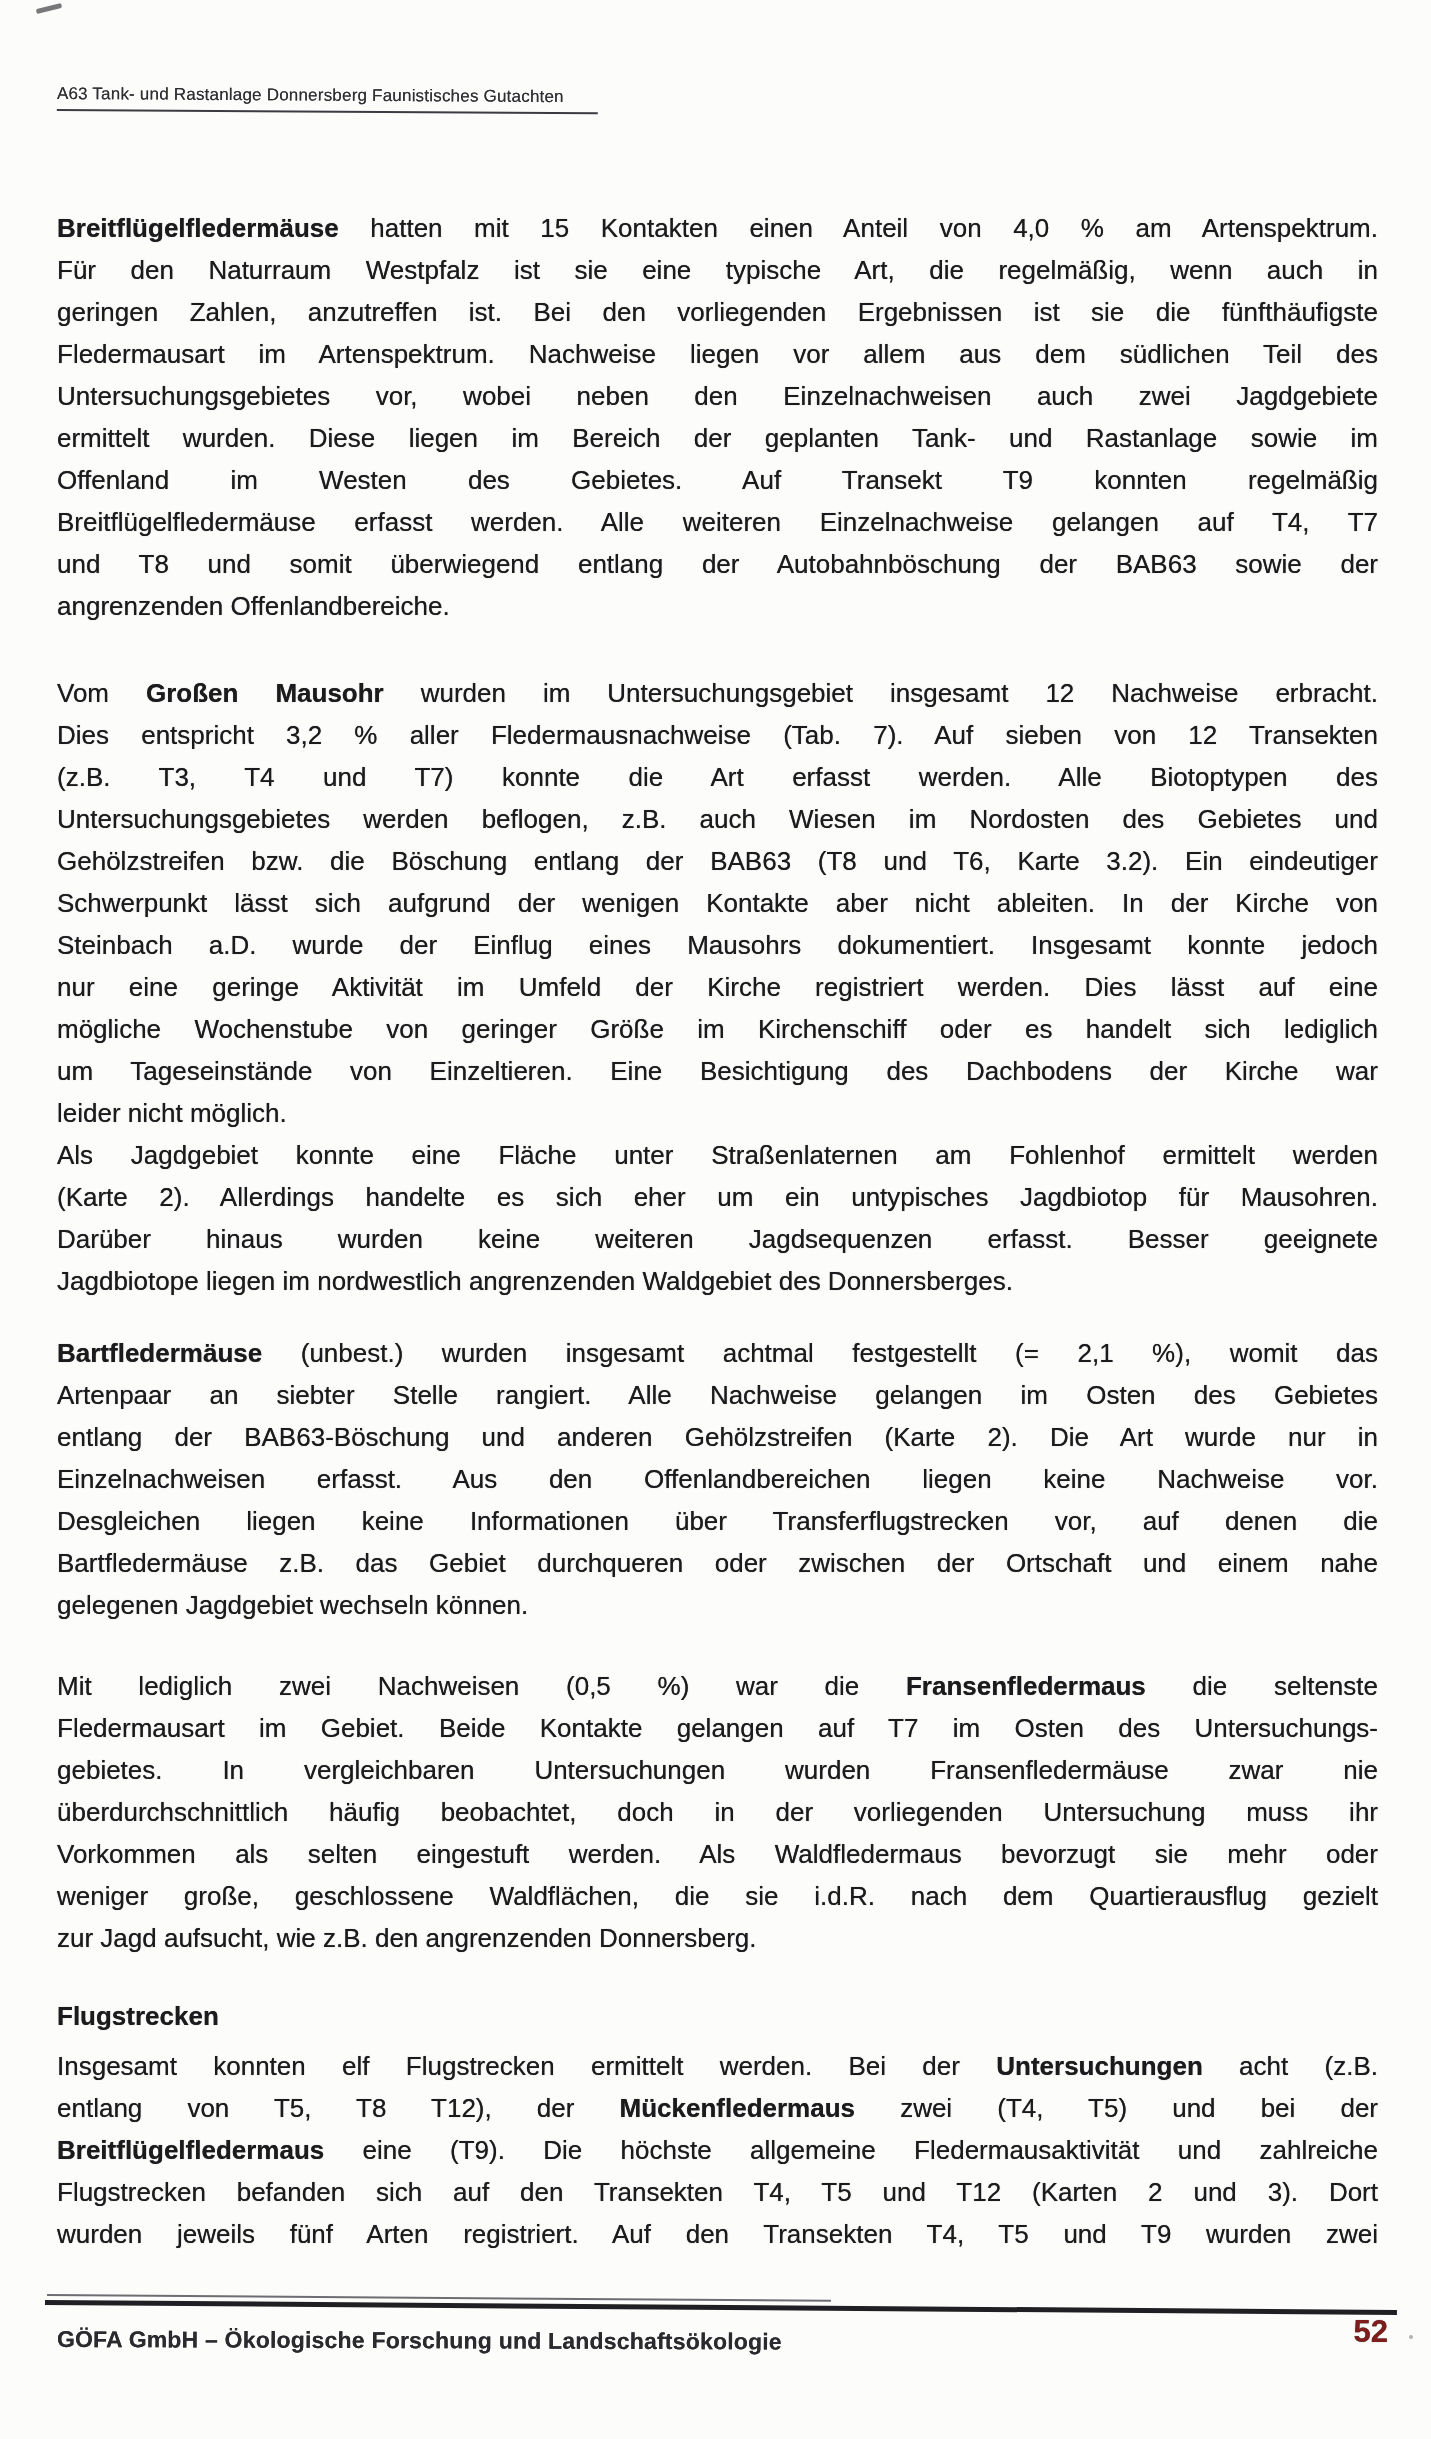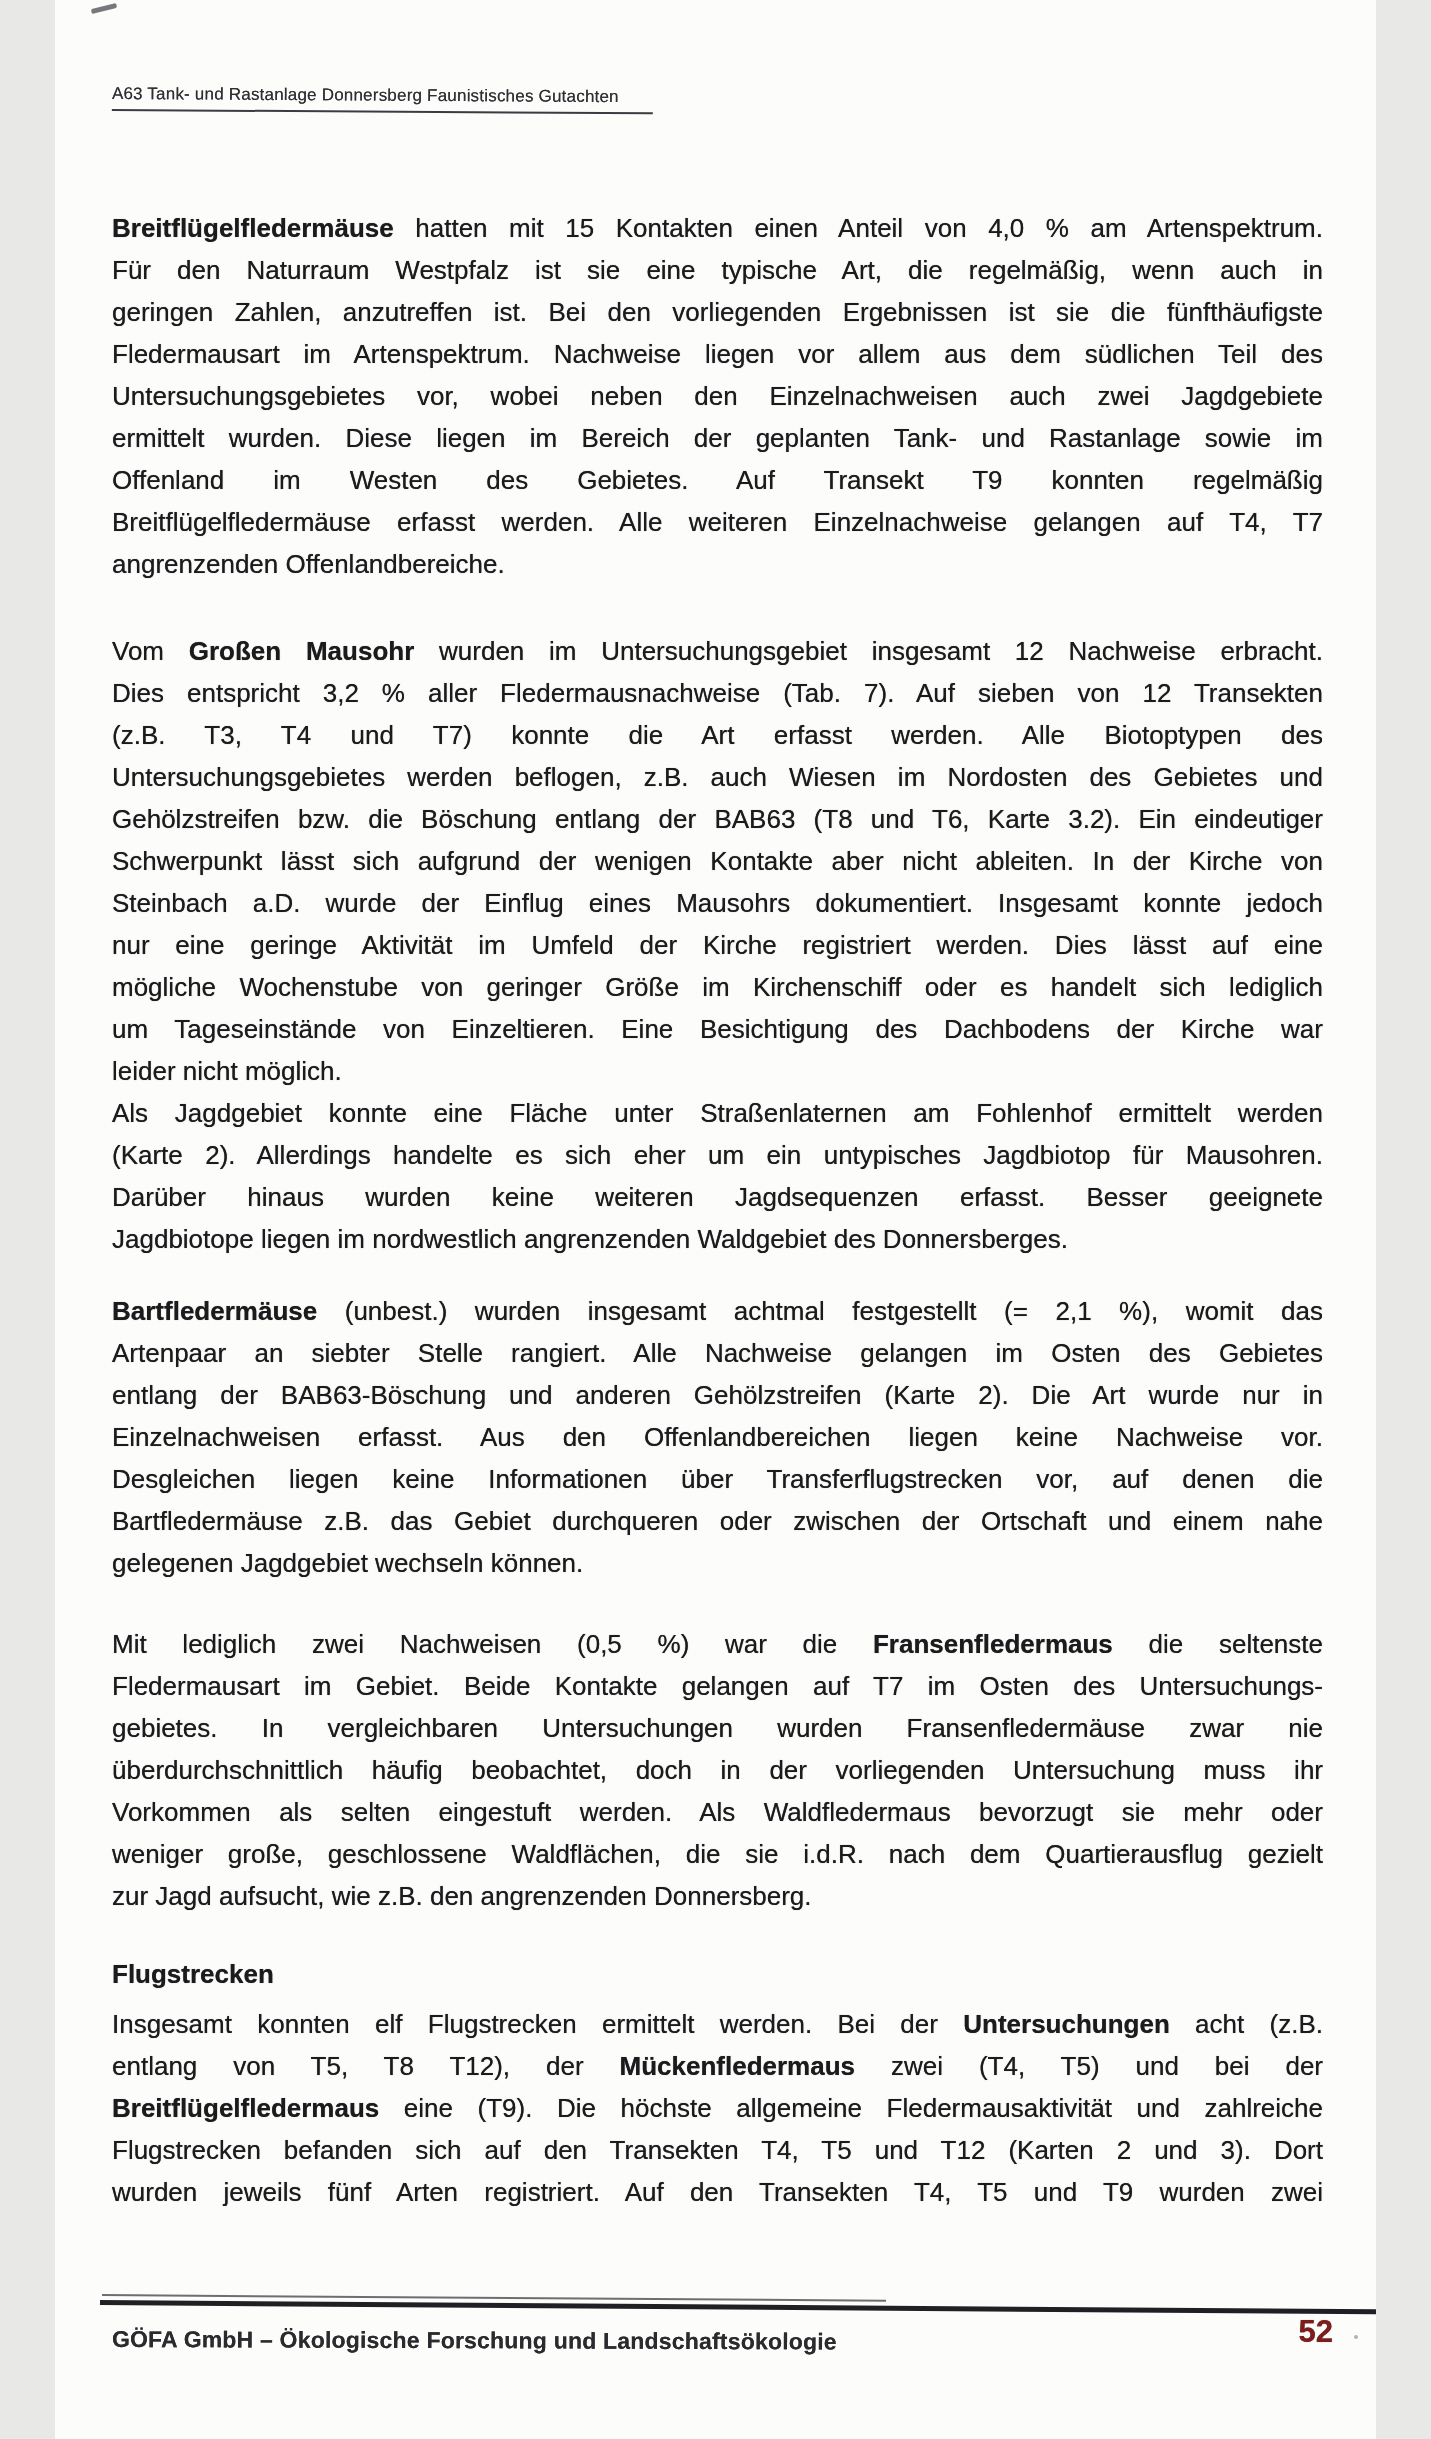--- a/index.html
+++ b/index.html
@@ -1,18 +1,18 @@
 <!DOCTYPE html>
 <html lang="de"><head>
 <meta charset="utf-8">
 <style>
   html,body{margin:0;padding:0;background:#e8e8e6;}
   .page{
     position:relative;
-    width:1321px;height:2439px;
+    width:1431px;height:2439px;
     margin:0 auto;
     background:#fcfcfa;
     overflow:hidden;
     font-family:"Liberation Sans", sans-serif;
     color:#1b1b1d;
   }
   
   .header{
     position:absolute;top:84px;left:57px;
     transform:rotate(0.35deg);transform-origin:left top;
@@ -95,20 +95,21 @@
   <main class="docbody" id="paragraphs">
       <div class="para" id="p1">
         <div class="line"><strong>Breitflügelfledermäuse</strong><span> hatten mit 15 Kontakten einen Anteil von 4,0 % am Artenspektrum.</span></div>
         <div class="line"><span>Für den Naturraum Westpfalz ist sie eine typische Art, die regelmäßig, wenn auch in</span></div>
         <div class="line"><span>geringen Zahlen, anzutreffen ist. Bei den vorliegenden Ergebnissen ist sie die fünfthäufigste</span></div>
         <div class="line"><span>Fledermausart im Artenspektrum. Nachweise liegen vor allem aus dem südlichen Teil des</span></div>
         <div class="line"><span>Untersuchungsgebietes vor, wobei neben den Einzelnachweisen auch zwei Jagdgebiete</span></div>
         <div class="line"><span>ermittelt wurden. Diese liegen im Bereich der geplanten Tank- und Rastanlage sowie im</span></div>
         <div class="line"><span>Offenland im Westen des Gebietes. Auf Transekt T9 konnten regelmäßig</span></div>
         <div class="line"><span>Breitflügelfledermäuse erfasst werden. Alle weiteren Einzelnachweise gelangen auf T4, T7</span></div>
+        <div class="line"><span>und T8 und somit überwiegend entlang der Autobahnböschung der BAB63 sowie der</span></div>
         <div class="line last"><span>angrenzenden Offenlandbereiche.</span></div>
       </div>
       <div class="para" id="p2a">
         <div class="line"><span>Vom </span><strong>Großen Mausohr</strong><span> wurden im Untersuchungsgebiet insgesamt 12 Nachweise erbracht.</span></div>
         <div class="line"><span>Dies entspricht 3,2 % aller Fledermausnachweise (Tab. 7). Auf sieben von 12 Transekten</span></div>
         <div class="line"><span>(z.B. T3, T4 und T7) konnte die Art erfasst werden. Alle Biotoptypen des</span></div>
         <div class="line"><span>Untersuchungsgebietes werden beflogen, z.B. auch Wiesen im Nordosten des Gebietes und</span></div>
         <div class="line"><span>Gehölzstreifen bzw. die Böschung entlang der BAB63 (T8 und T6, Karte 3.2). Ein eindeutiger</span></div>
         <div class="line"><span>Schwerpunkt lässt sich aufgrund der wenigen Kontakte aber nicht ableiten. In der Kirche von</span></div>
         <div class="line"><span>Steinbach a.D. wurde der Einflug eines Mausohrs dokumentiert. Insgesamt konnte jedoch</span></div>

